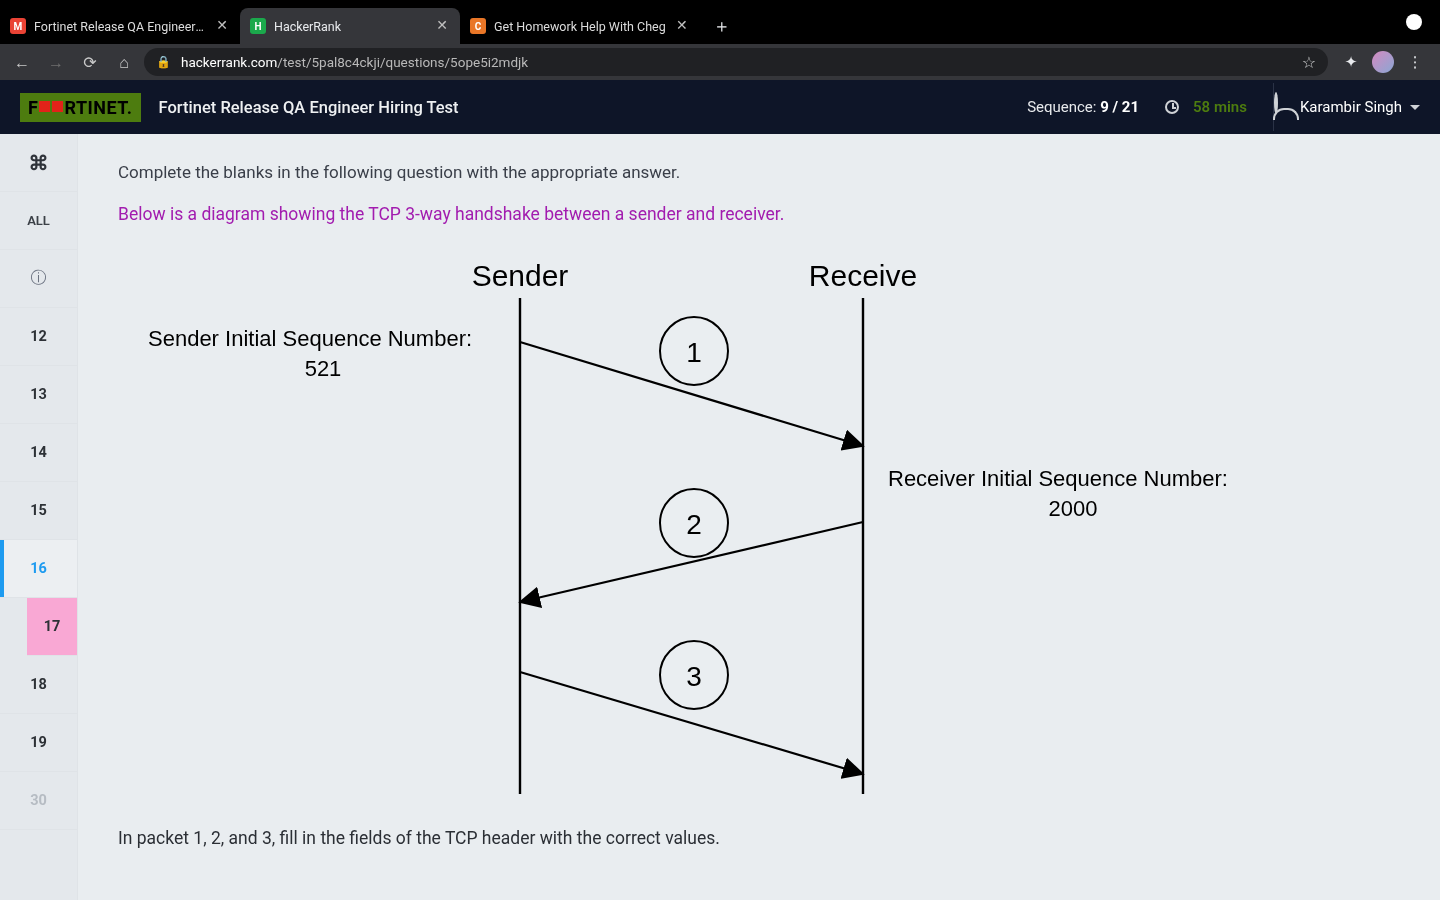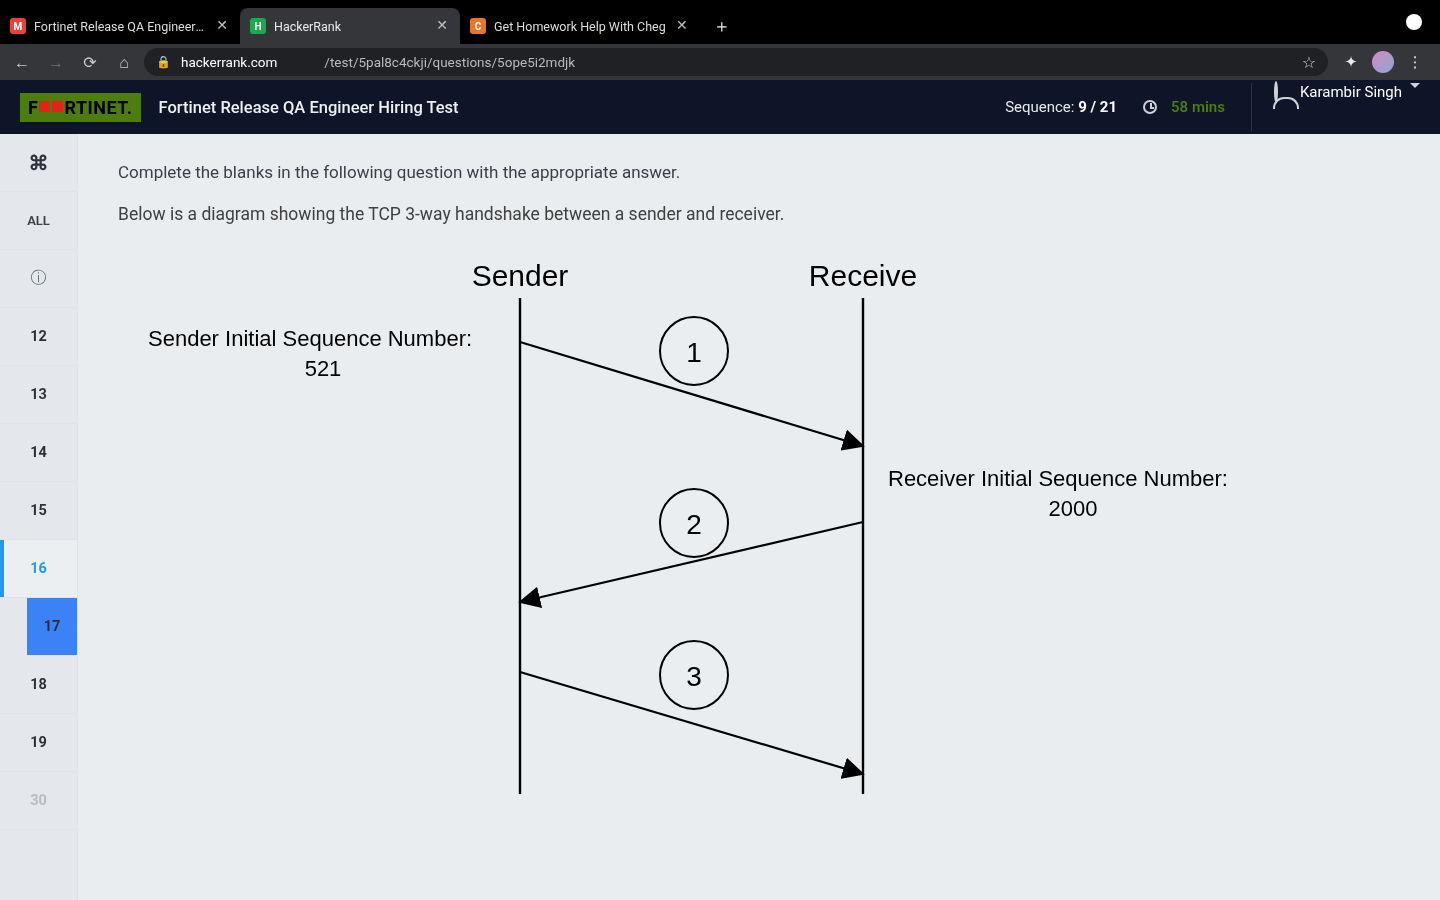--- a/index.html
+++ b/index.html
@@ -29,61 +29,61 @@
   .tab .title{white-space:nowrap;overflow:hidden;text-overflow:ellipsis;flex:1;}
   .tab .close{width:16px;height:16px;color:#c0c0c0;font-size:14px;line-height:14px;text-align:center;flex:0 0 16px;}
   .newtab{width:28px;height:28px;color:#e8eaed;font-size:18px;display:flex;align-items:center;justify-content:center;margin-left:8px;margin-bottom:4px;cursor:pointer;}
   .chrome-right-dot{position:absolute;right:18px;top:14px;width:16px;height:16px;border-radius:50%;background:#fff;}
 
   .chrome-toolbar{height:36px;background:var(--chrome-toolbar);display:flex;align-items:center;padding:0 8px;gap:6px;}
   .navbtn{width:28px;height:28px;display:flex;align-items:center;justify-content:center;color:#c9c9c9;font-size:16px;cursor:pointer;border-radius:50%;}
   .addr-bar{flex:1;height:28px;background:var(--chrome-addr);border-radius:14px;display:flex;align-items:center;padding:0 12px;gap:10px;color:#bdbdbd;font-size:13.5px;position:relative;}
   .addr-bar .lock{font-size:12px;color:#cfd0d1;}
   .addr-bar .url-host{color:#fff;}
-  .addr-bar .url-rest{color:#b9b9b9;margin-left:47px;}
+  .addr-bar .url-rest{color:#b9b9b9;}
   .addr-star{position:absolute;right:12px;color:#cfd0d1;font-size:16px;}
   .ext-icons{display:flex;align-items:center;gap:10px;padding:0 6px;}
   .ext-icons .ico{width:22px;height:22px;color:#e8eaed;display:flex;align-items:center;justify-content:center;font-size:15px;cursor:pointer;}
   .avatar{width:22px;height:22px;border-radius:50%;background:linear-gradient(135deg,#d48ac0,#8aa7d4);}
   .kebab{font-size:18px;color:#e8eaed;}
 
   
   .hr-topbar{height:54px;background:var(--topbar-bg);display:flex;align-items:center;color:#fff;padding:0 20px;gap:18px;}
   .logo-box{background:#4d7c0f;color:#000;font-weight:700;padding:4px 8px;font-size:18px;letter-spacing:.5px;position:relative;display:flex;align-items:center;}
   .logo-box .red{display:inline-block;width:11px;height:11px;background:#e22319;margin:0 1px;position:relative;top:-1px;}
   .test-title{font-size:16.5px;font-weight:500;color:#eef0f2;}
   .topbar-right{margin-left:auto;display:flex;align-items:center;gap:26px;font-size:15px;}
   .answered{color:#e6e8eb;}
   .answered b{color:#fff;font-weight:700;}
   .timer{display:flex;align-items:center;gap:14px;color:#4d7c0f;font-weight:600;}
   .timer .clock{width:14px;height:14px;border:2px solid #cfd2d6;border-radius:50%;position:relative;}
   .timer .clock:before{content:'';position:absolute;left:5px;top:1px;width:2px;height:5px;background:#cfd2d6;}
   .timer .clock:after{content:'';position:absolute;left:5px;top:5px;width:4px;height:2px;background:#cfd2d6;}
-  .user{display:flex;align-items:flex-start;gap:8px;border-left:1px solid #2a3246;padding-left:22px;height:48px;}
+  .user{display:flex;align-items:center;gap:8px;border-left:1px solid #2a3246;height:48px;}
   .user .pico{width:16px;height:16px;border:2px solid #cfd2d6;border-radius:50%;position:relative;}
   .user .pico:after{content:'';position:absolute;left:-3px;top:14px;width:22px;height:10px;border:2px solid #cfd2d6;border-bottom:none;border-radius:11px 11px 0 0;}
   .chev-down{width:0;height:0;border-left:5px solid transparent;border-right:5px solid transparent;border-top:5px solid #cfd2d6;}
 
   
   .page{flex:1;display:flex;background:var(--page-bg);height:calc(900px - 44px - 36px - 54px);} 
   .sidebar{width:78px;background:var(--sidebar-bg);border-right:1px solid var(--sidebar-border);overflow:hidden;}
   .srow{height:58px;display:flex;align-items:center;justify-content:center;border-bottom:1px solid var(--sidebar-border);font-size:14.5px;font-weight:700;color:#2d3136;cursor:pointer;position:relative;}
   .srow.icon{font-size:18px;color:#394049;}
   .srow.small{font-size:13px;font-weight:600;color:#3b4047;text-align:center;}
   .srow.info{color:#6b7280;font-weight:400;font-size:16px;}
   .srow.active{background:#eceff2;}
   .srow.active .num{color:var(--q-active);}
   .srow.active:before{content:'';position:absolute;left:0;top:0;bottom:0;width:4px;background:var(--q-active);}
-  .srow.sel{background:#3b82f6;margin-left:27px;}
+  .srow.sel{background:#f9a8d4;margin-left:27px;}
   .srow .num{font-weight:700;}
   .srow.dim{color:#b6bcc3;}
 
   .content{flex:1;padding:28px 40px;overflow:auto;color:var(--text-dark);}
   .prompt{font-size:17px;color:#3a3f49;margin-bottom:22px;}
-  .desc{font-size:17.5px;color:#404040;margin-bottom:30px;}
+  .desc{font-size:17.5px;color:#a21caf;margin-bottom:30px;}
 
   .diagram{position:relative;width:1160px;height:540px;margin-bottom:30px;}
   .diagram svg{position:absolute;inset:0;}
   .dia-label{font-family:Arial,Helvetica,sans-serif;}
 
   .followup{font-size:17.5px;color:#2b2f35;padding-top:4px;}
 
   .commandkey{font-size:20px;font-weight:600;color:#2f333a;}
 </style>
 </head>
@@ -223,14 +223,15 @@
 
         <circle cx="576" cy="97" r="34" stroke="#000" stroke-width="2" fill="#eaeef1"></circle>
         <text x="576" y="108" font-size="28" text-anchor="middle" class="dia-label">1</text>
         <circle cx="576" cy="269" r="34" stroke="#000" stroke-width="2" fill="#eaeef1"></circle>
         <text x="576" y="280" font-size="28" text-anchor="middle" class="dia-label">2</text>
         <circle cx="576" cy="421" r="34" stroke="#000" stroke-width="2" fill="#eaeef1"></circle>
         <text x="576" y="432" font-size="28" text-anchor="middle" class="dia-label">3</text>
       </svg>
     </div>
 
+    <div class="followup">In packet 1, 2, and 3, fill in the fields of the TCP header with the correct values.</div>
   </div>
 </div>
 
 </body></html>

